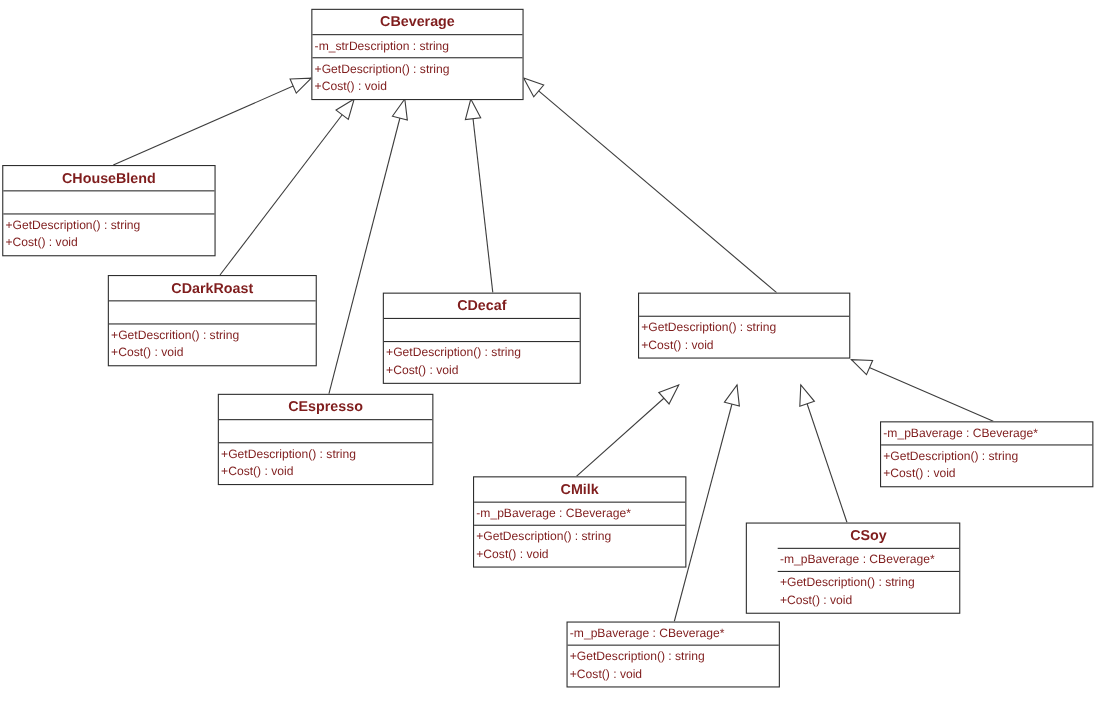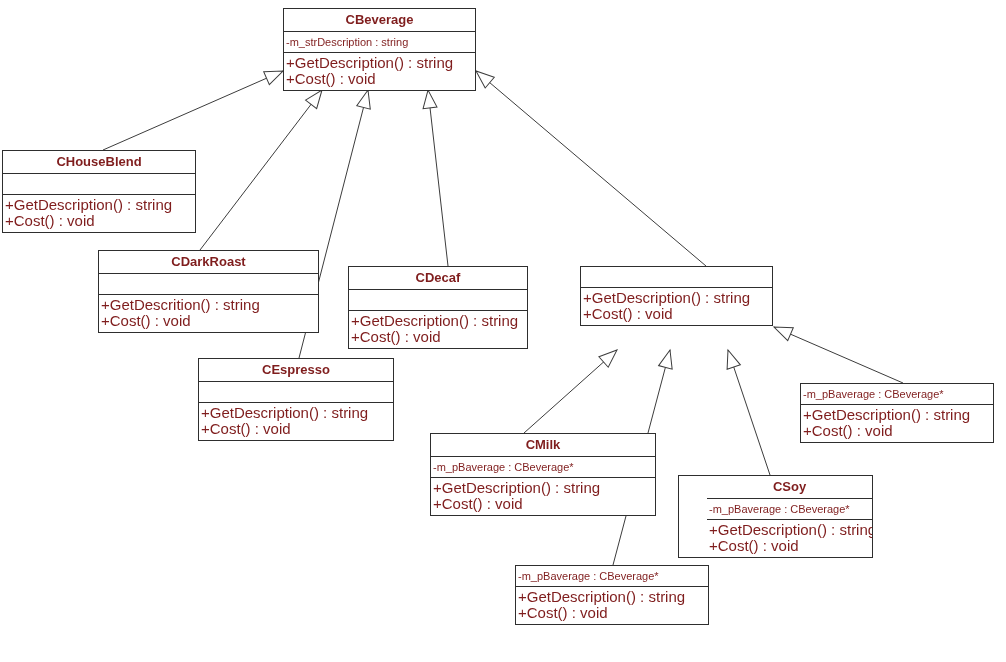--- a/index.html
+++ b/index.html
@@ -42,34 +42,34 @@
     padding: 2px 2px 0 2px;
     box-sizing: border-box;
     font-size: 11px;
     white-space: nowrap;
     overflow: hidden;
   }
   .uml-methods {
     height: 37px;
     padding: 2px 2px 0 2px;
     box-sizing: border-box;
-    font-size: 15px;
+    font-size: 11px;
     white-space: nowrap;
     overflow: hidden;
   }
   .uml-line { height: 16px; line-height: 16px; }
 
   
   #cls-cbeverage            { left: 283px; top:   8px; width: 193px; }
   #cls-chouseblend          { left:   2px; top: 150px; width: 194px; }
-  #cls-cdarkroast           { left:  98px; top: 250px; width: 221px; }
+  #cls-cdarkroast           { left:  98px; top: 250px; width: 190px; }
   #cls-cespresso            { left: 198px; top: 358px; width: 196px; }
   #cls-cdecaf               { left: 348px; top: 266px; width: 180px; }
   #cls-ccondimentdecorator  { left: 580px; top: 266px; width: 193px; }
-  #cls-cmilk                { left: 430px; top: 433px; width: 226px; }
+  #cls-cmilk                { left: 430px; top: 433px; width: 194px; }
   #cls-cmocha               { left: 515px; top: 565px; width: 194px; }
   #cls-csoy                 { left: 678px; top: 475px; width: 195px; padding-left: 28px; }
   #cls-cwhip                { left: 800px; top: 383px; width: 194px; }
 </style>
 </head>
 <body>
 
 <div id="canvas">
 
   <svg id="edge-layer" width="1006" height="662" viewBox="0 0 1006 662" xmlns="http://www.w3.org/2000/svg">

